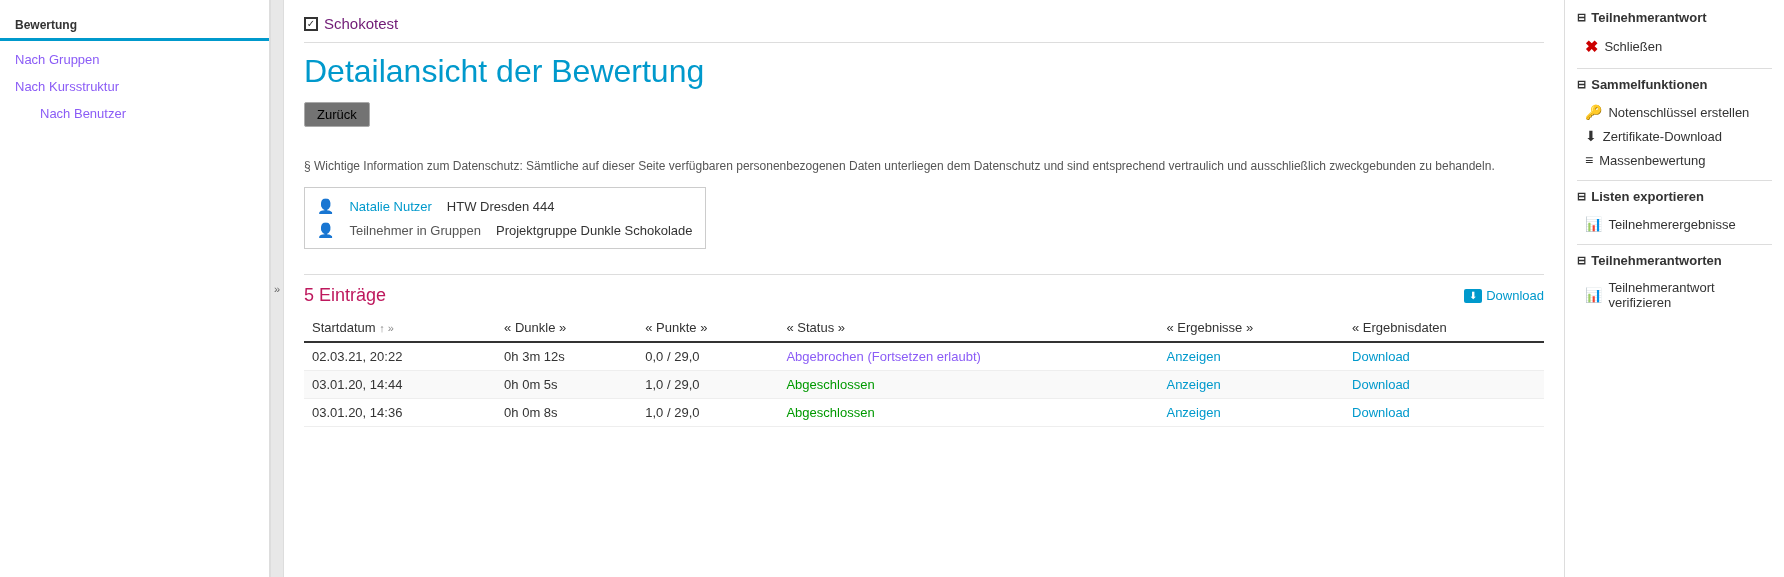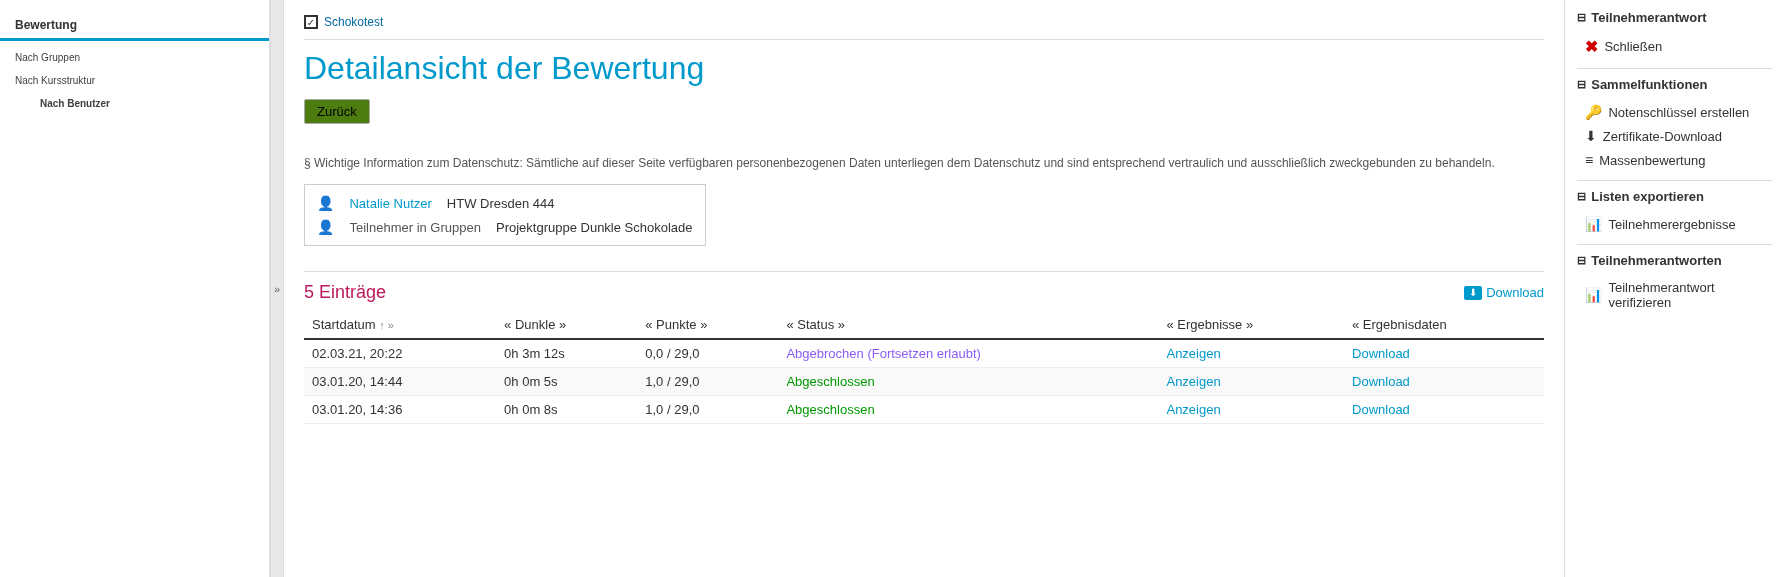--- a/index.html
+++ b/index.html
@@ -15,24 +15,24 @@
     .sidebar-title {
       font-weight: bold;
       font-size: 12px;
       padding: 8px 15px 6px 15px;
       border-bottom: 3px solid #0099cc;
       margin-bottom: 5px;
     }
     .sidebar-item {
       padding: 6px 15px;
       cursor: pointer;
-      color: #404040;
-      font-size: 10px;
-    }
-    .sidebar-item.active { font-weight: bold; padding-left: 40px; }
+      color: #8b5cf6;
+      font-size: 13px;
+    }
+    .sidebar-item.active { font-weight: normal; padding-left: 40px; }
 
     
     .collapse-handle {
       width: 14px;
       background: #e8e8e8;
       display: flex;
       align-items: center;
       justify-content: center;
       cursor: pointer;
       color: #666;
@@ -53,32 +53,32 @@
       align-items: center;
       gap: 6px;
       margin-bottom: 10px;
     }
     .breadcrumb-checkbox {
       width: 14px; height: 14px;
       border: 2px solid #333;
       display: inline-flex; align-items: center; justify-content: center;
       font-size: 10px;
     }
-    .breadcrumb-label { font-size: 12px; font-weight: normal; color: #0369a1; }
+    .breadcrumb-label { font-size: 15px; font-weight: normal; color: #701a75; }
 
     .page-title {
       color: #0099cc;
       font-size: 32px;
       font-weight: normal;
       margin: 8px 0 12px 0;
     }
 
     .back-button {
       border: 1px solid #aaa;
-      background: #4d7c0f;
+      background: #737373;
       padding: 4px 12px;
       cursor: pointer;
       font-size: 13px;
       margin-bottom: 15px;
       border-radius: 2px;
     }
 
     .privacy-notice {
       font-size: 12px;
       color: #555;

